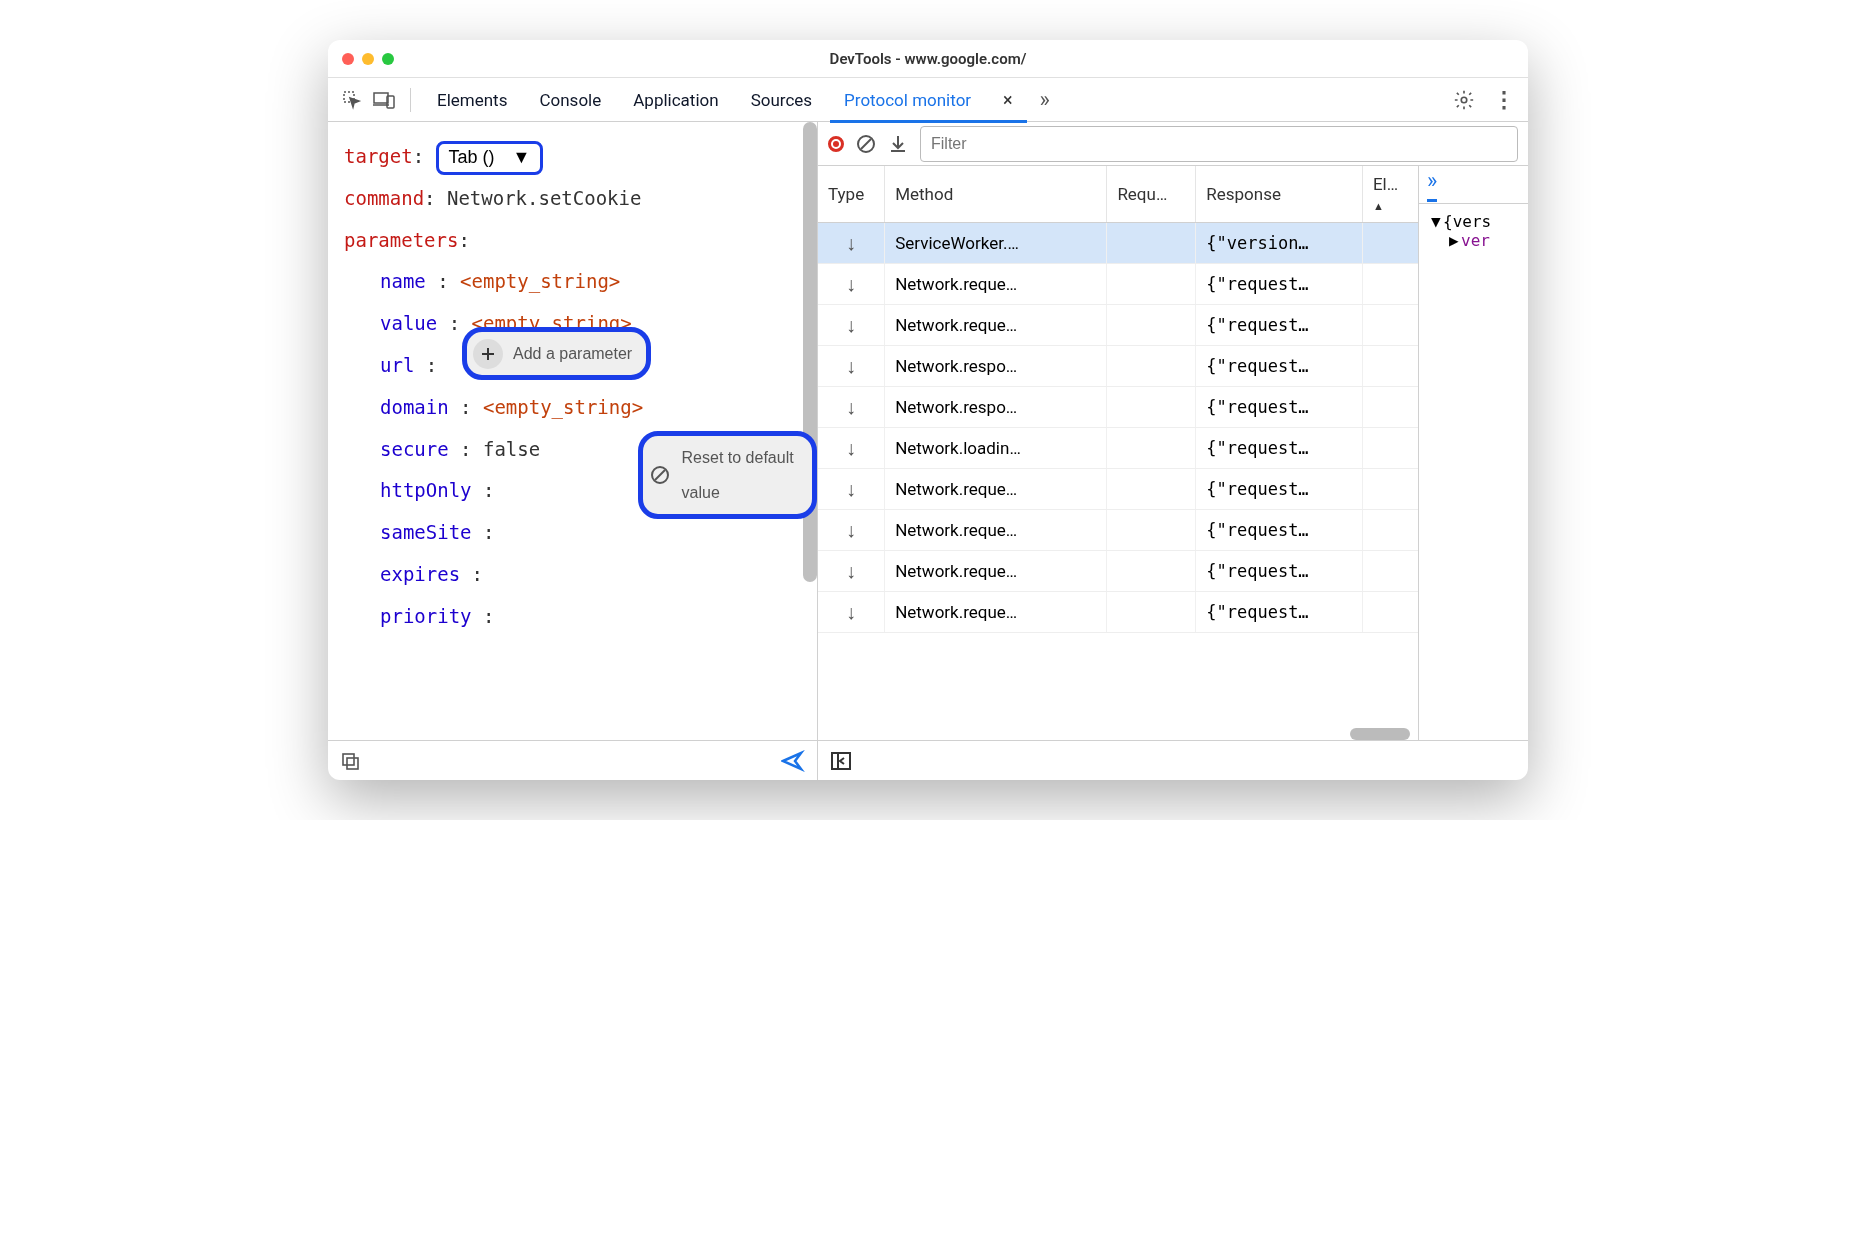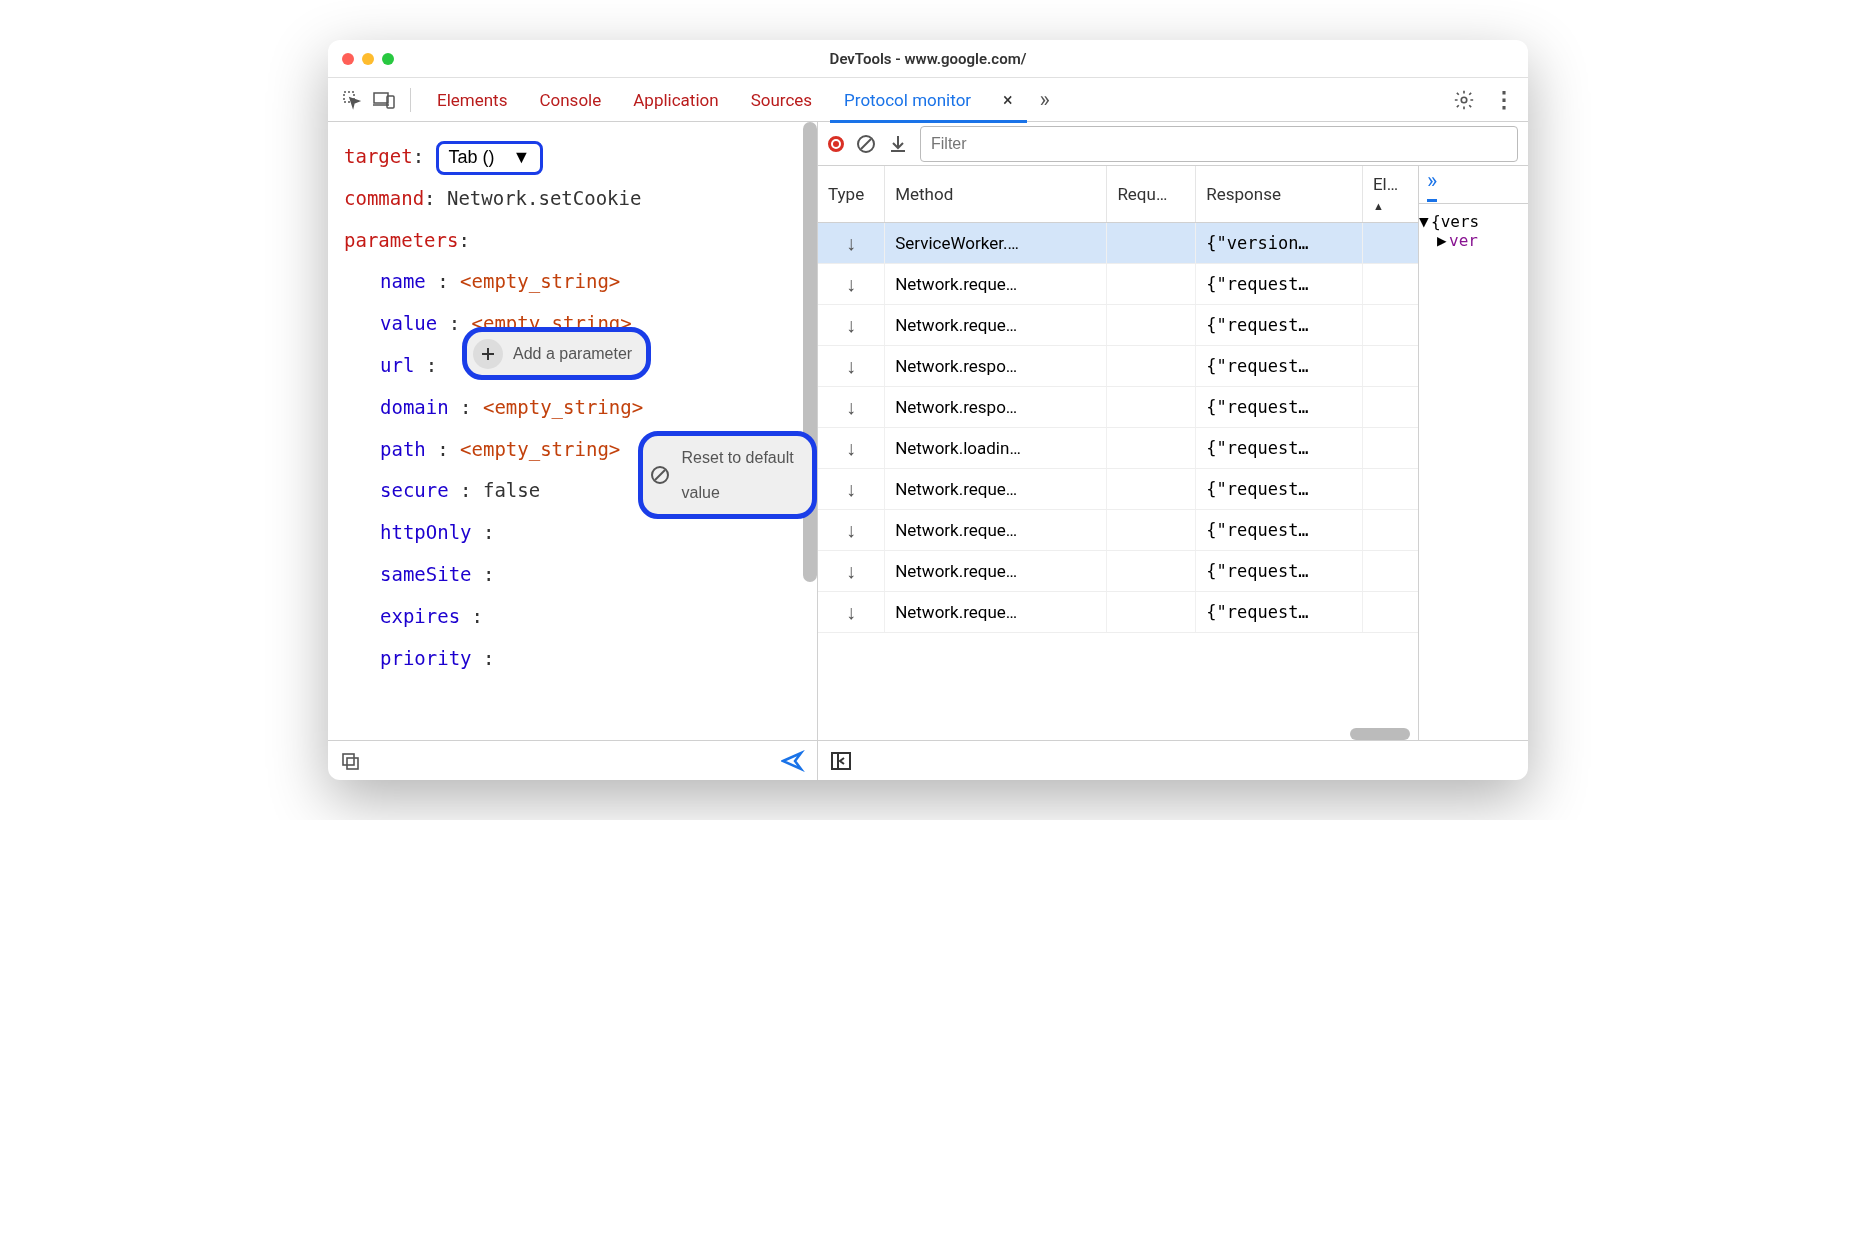--- a/index.html
+++ b/index.html
@@ -39,21 +39,21 @@
 .toolbar {
   height: 44px;
   display: flex;
   align-items: center;
   padding: 0 10px;
   border-bottom: 1px solid #d0d0d0;
   gap: 4px;
 }
 .tb-icon { width: 28px; height: 28px; display:flex; align-items:center; justify-content:center; color:#555; }
 .tb-divider { width:1px; height:24px; background:#d0d0d0; margin:0 8px; }
-.tab { padding: 0 14px; font-size: 17px; color: #b91c1c; cursor: pointer; height: 44px; display:flex; align-items:center; position:relative; }
+.tab { padding: 0 14px; font-size: 17px; color: #0f172a; cursor: pointer; height: 44px; display:flex; align-items:center; position:relative; }
 .tab.active { color: #1a73e8; gap: 24px; }
 .tab.active::after { content:''; position:absolute; bottom:-1px; left:0; right:0; height:3px; background:#1a73e8; }
 .tab .x { margin-left: 8px; font-size: 18px; color:#333; }
 .toolbar-right { margin-left:auto; display:flex; gap:12px; align-items:center; }
 
 .content { flex:1; display:flex; overflow:hidden; }
 
 
 .left-panel { width: 490px; display:flex; flex-direction:column; border-right: 1px solid #d0d0d0; position:relative; }
 .editor { flex:1; padding: 14px 16px; font-family: ui-monospace, Menlo, monospace; font-size: 19px; line-height: 2.2; overflow:auto; position:relative; }
@@ -95,21 +95,21 @@
 tr.selected { background:#d4e5f9; }
 .arrow-down { display:inline-block; width:18px; text-align:center; font-size:20px; color:#555; }
 .mono { font-family: ui-monospace, Menlo, monospace; }
 .hscroll { position:absolute; bottom:0; left:0; right:8px; height:12px; }
 .hscroll .thumb{ position:absolute; right:0; width:60px; height:12px; background:#bbb; border-radius:6px;}
 
 
 .tree-pane { width: 110px; border-left:1px solid #d0d0d0; display:flex; flex-direction:column; }
 .tree-tabs { height:38px; border-bottom:1px solid #d0d0d0; display:flex; align-items:center; padding:0 8px; }
 .tree-tabs .chev { color:#1a73e8; font-size:22px; border-bottom:3px solid #1a73e8; padding-bottom:6px;}
-.tree-body { padding:8px 0; font-family: ui-monospace,Menlo,monospace; font-size:16px; overflow:hidden; }
+.tree-body { padding:8px 12px; font-family: ui-monospace,Menlo,monospace; font-size:16px; overflow:hidden; }
 .tri { display:inline-block; width:12px; }
 
 .right-footer { height:40px; border-top:1px solid #d0d0d0; display:flex; align-items:center; padding:0 12px; }
 
 svg { display:block; }
 </style>
 </head>
 <body>
 
 <div class="window">
@@ -184,21 +184,20 @@
           <span class="val">Network.setCookie</span>
         </div>
         <div>
           <span class="kw">parameters</span><span class="val">:</span>
         </div>
 
         <div class="param-line"><span class="prm">name</span> <span class="val">: </span><span class="empty">&lt;empty_string&gt;</span></div>
         <div class="param-line"><span class="prm">value</span> <span class="val">: </span><span class="empty">&lt;empty_string&gt;</span></div>
         <div class="param-line"><span class="prm">url</span> <span class="val">:</span></div>
         <div class="param-line"><span class="prm">domain</span> <span class="val">: </span><span class="empty">&lt;empty_string&gt;</span></div>
-        <div class="param-line"><span class="prm">path</span> <span class="val">: </span><span class="empty">&lt;empty_string&gt;</span></div>
         <div class="param-line"><span class="prm">secure</span> <span class="val">: </span><span class="val">false</span></div>
         <div class="param-line"><span class="prm">httpOnly</span> <span class="val">:</span></div>
         <div class="param-line"><span class="prm">sameSite</span> <span class="val">:</span></div>
         <div class="param-line"><span class="prm">expires</span> <span class="val">:</span></div>
         <div class="param-line"><span class="prm">priority</span> <span class="val">:</span></div>
 
         <div class="callout" style="top:205px; left:134px;">
           <span class="cbtn">
             <svg width="16" height="16" viewBox="0 0 16 16" stroke="#333" stroke-width="2">
                 <path d="M8 2v12M2 8h12"></path>

